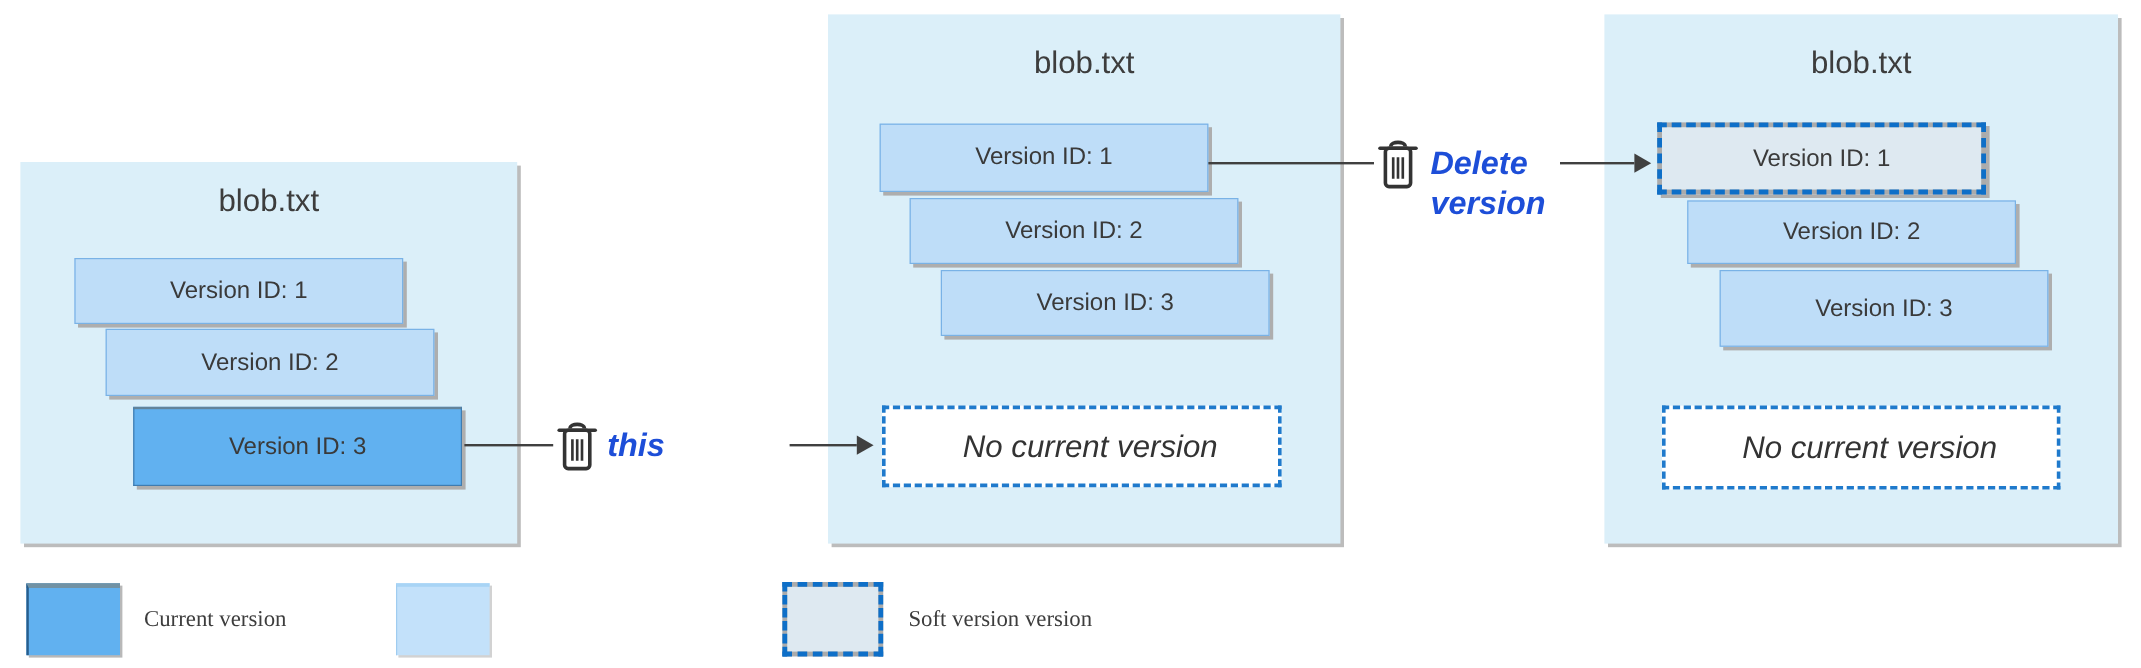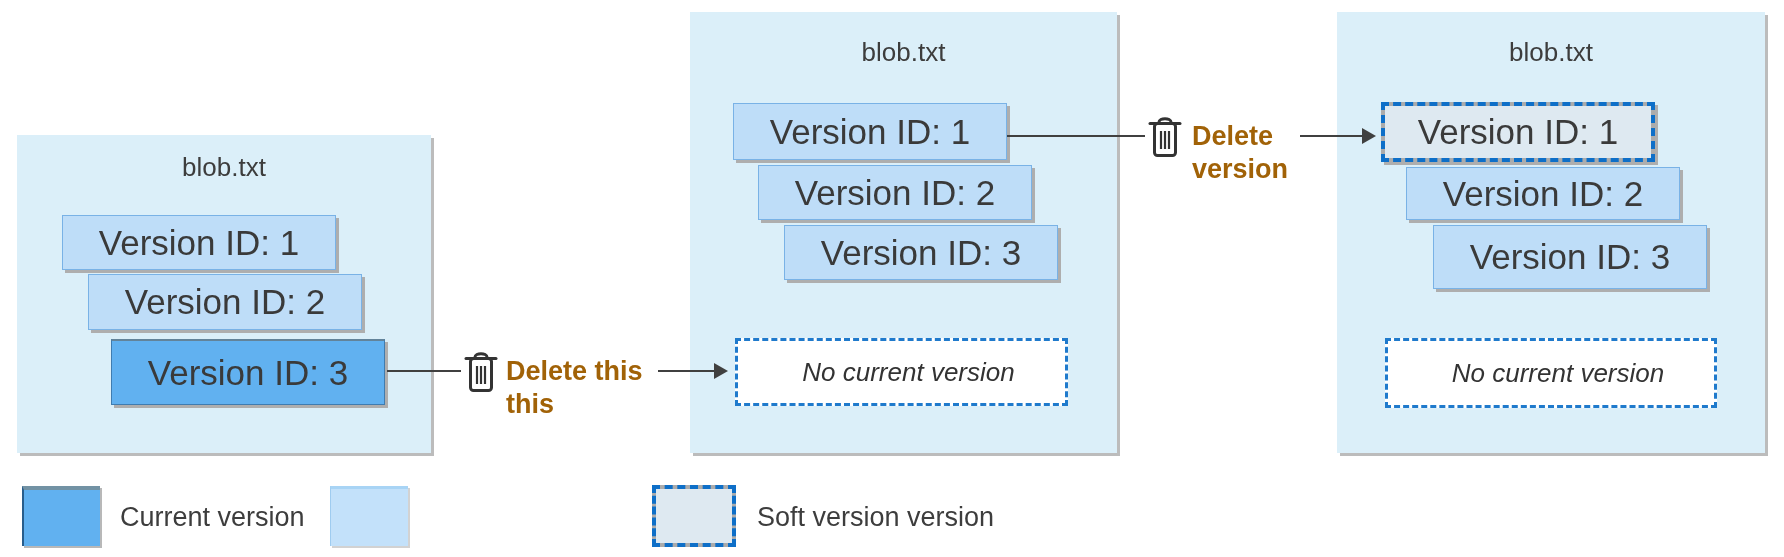--- a/index.html
+++ b/index.html
@@ -6,41 +6,41 @@
   html,body { margin:0; padding:0; background:#ffffff; }
   body { font-family: "Liberation Sans", sans-serif; }
   .stage { position:relative; width:1784px; height:557px; background:#ffffff; overflow:hidden; }
 
   
   .panel { position:absolute; background:#dbeff9; box-shadow:3px 3px 0 #bcbcbc; }
   .panel-title { position:absolute; left:0; right:0; text-align:center; font-size:26px; color:#3d3d3d; line-height:32px; }
 
   
   .card { position:absolute; width:274px; display:flex; align-items:center; justify-content:center;
-          font-size:35px; color:#3a3a3a; background:#beddf8; border:1px solid #79b2e6;
+          font-size:20px; color:#3a3a3a; background:#beddf8; border:1px solid #79b2e6;
           box-shadow:3px 3px 0 #aeaeae; }
   .card.current { background:#61b1f0; border:1px solid #3f7cb0; border-top:2px solid #62839a; }
   .card.soft { background:#dee9f1; border:4px solid #ababab; outline:4px dashed #0e6fc8; outline-offset:-4px; color:#3a3a3a; }
 
   
   .nobox { position:absolute; background:#ffffff; border:3px dashed #1f7acc; display:flex; align-items:center; justify-content:center;
            font-size:26px; font-style:italic; color:#333333;padding-left:14px; }
 
   
   .conn { position:absolute; height:2px; background:#404040; }
   .arrow-head { position:absolute; width:0; height:0; border-top:8px solid transparent; border-bottom:8px solid transparent; border-left:14px solid #404040; }
-  .action-label { position:absolute; font-size:27px; font-weight:bold; color:#a16207; line-height:33px; white-space:nowrap; }
+  .action-label { position:absolute; font-size:27px; font-weight:bold; color:#1d4ed8; line-height:33px; white-space:nowrap;font-style:italic; }
   .trash { position:absolute; width:36px; height:44px; }
 
   
   .legend-swatch { position:absolute; }
   .legend-swatch.current { background:#61b1f0; border-top:4px solid #7292a4; border-left:2px solid #275d8c; box-shadow:2px 2px 0 #b8b8b8; }
   .legend-swatch.previous { background:#c3e1fa; border-top:3px solid #a8d4f5; border-left:1px solid #9fccf0; box-shadow:2px 2px 0 #d2d2d2; }
   .legend-swatch.soft { background:#dee9f1; border:4px solid #ababab; outline:4px dashed #0e6fc8; outline-offset:-4px; }
-  .legend-label { position:absolute; font-size:27px; color:#3d3d3d; line-height:34px; }
+  .legend-label { position:absolute; font-size:19px; color:#3d3d3d; line-height:34px;font-family:Liberation Serif, serif; }
 </style>
 </head>
 <body>
 
 <div class="stage">
 
   <div class="panel" style="left:17px; top:135px; width:414px; height:318px;">
     <div class="panel-title" style="top:16px;">blob.txt</div>
     <div class="card" style="left:45px; top:80px; height:55px;">
       <span>Version ID: 1</span>
@@ -88,21 +88,20 @@
   <div class="conn" style="left:387px; top:370px; width:74px;"></div>
   <svg class="trash" style="left:463px; top:350px;" viewBox="0 0 36 44">
     <path d="M12 7 C12 2.5 24 2.5 24 7" fill="none" stroke="#333333" stroke-width="3"></path>
     <line x1="3" y1="8.5" x2="33" y2="8.5" stroke="#333333" stroke-width="3" stroke-linecap="round"></line>
     <rect x="7.5" y="8.5" width="21" height="32" rx="3" fill="none" stroke="#333333" stroke-width="3"></rect>
     <line x1="14" y1="16" x2="14" y2="34" stroke="#333333" stroke-width="2.2"></line>
     <line x1="18" y1="16" x2="18" y2="34" stroke="#333333" stroke-width="2.2"></line>
     <line x1="22" y1="16" x2="22" y2="34" stroke="#333333" stroke-width="2.2"></line>
   </svg>
   <div class="action-label" style="left:506px; top:355px;">
-    <div>Delete this</div>
     <div>this</div>
   </div>
   <div class="conn" style="left:658px; top:370px; width:56px;"></div>
   <div class="arrow-head" style="left:714px; top:363px;"></div>
 
   <div class="conn" style="left:1007px; top:135px; width:138px;"></div>
   <svg class="trash" style="left:1147px; top:115px;" viewBox="0 0 36 44">
     <path d="M12 7 C12 2.5 24 2.5 24 7" fill="none" stroke="#333333" stroke-width="3"></path>
     <line x1="3" y1="8.5" x2="33" y2="8.5" stroke="#333333" stroke-width="3" stroke-linecap="round"></line>
     <rect x="7.5" y="8.5" width="21" height="32" rx="3" fill="none" stroke="#333333" stroke-width="3"></rect>

